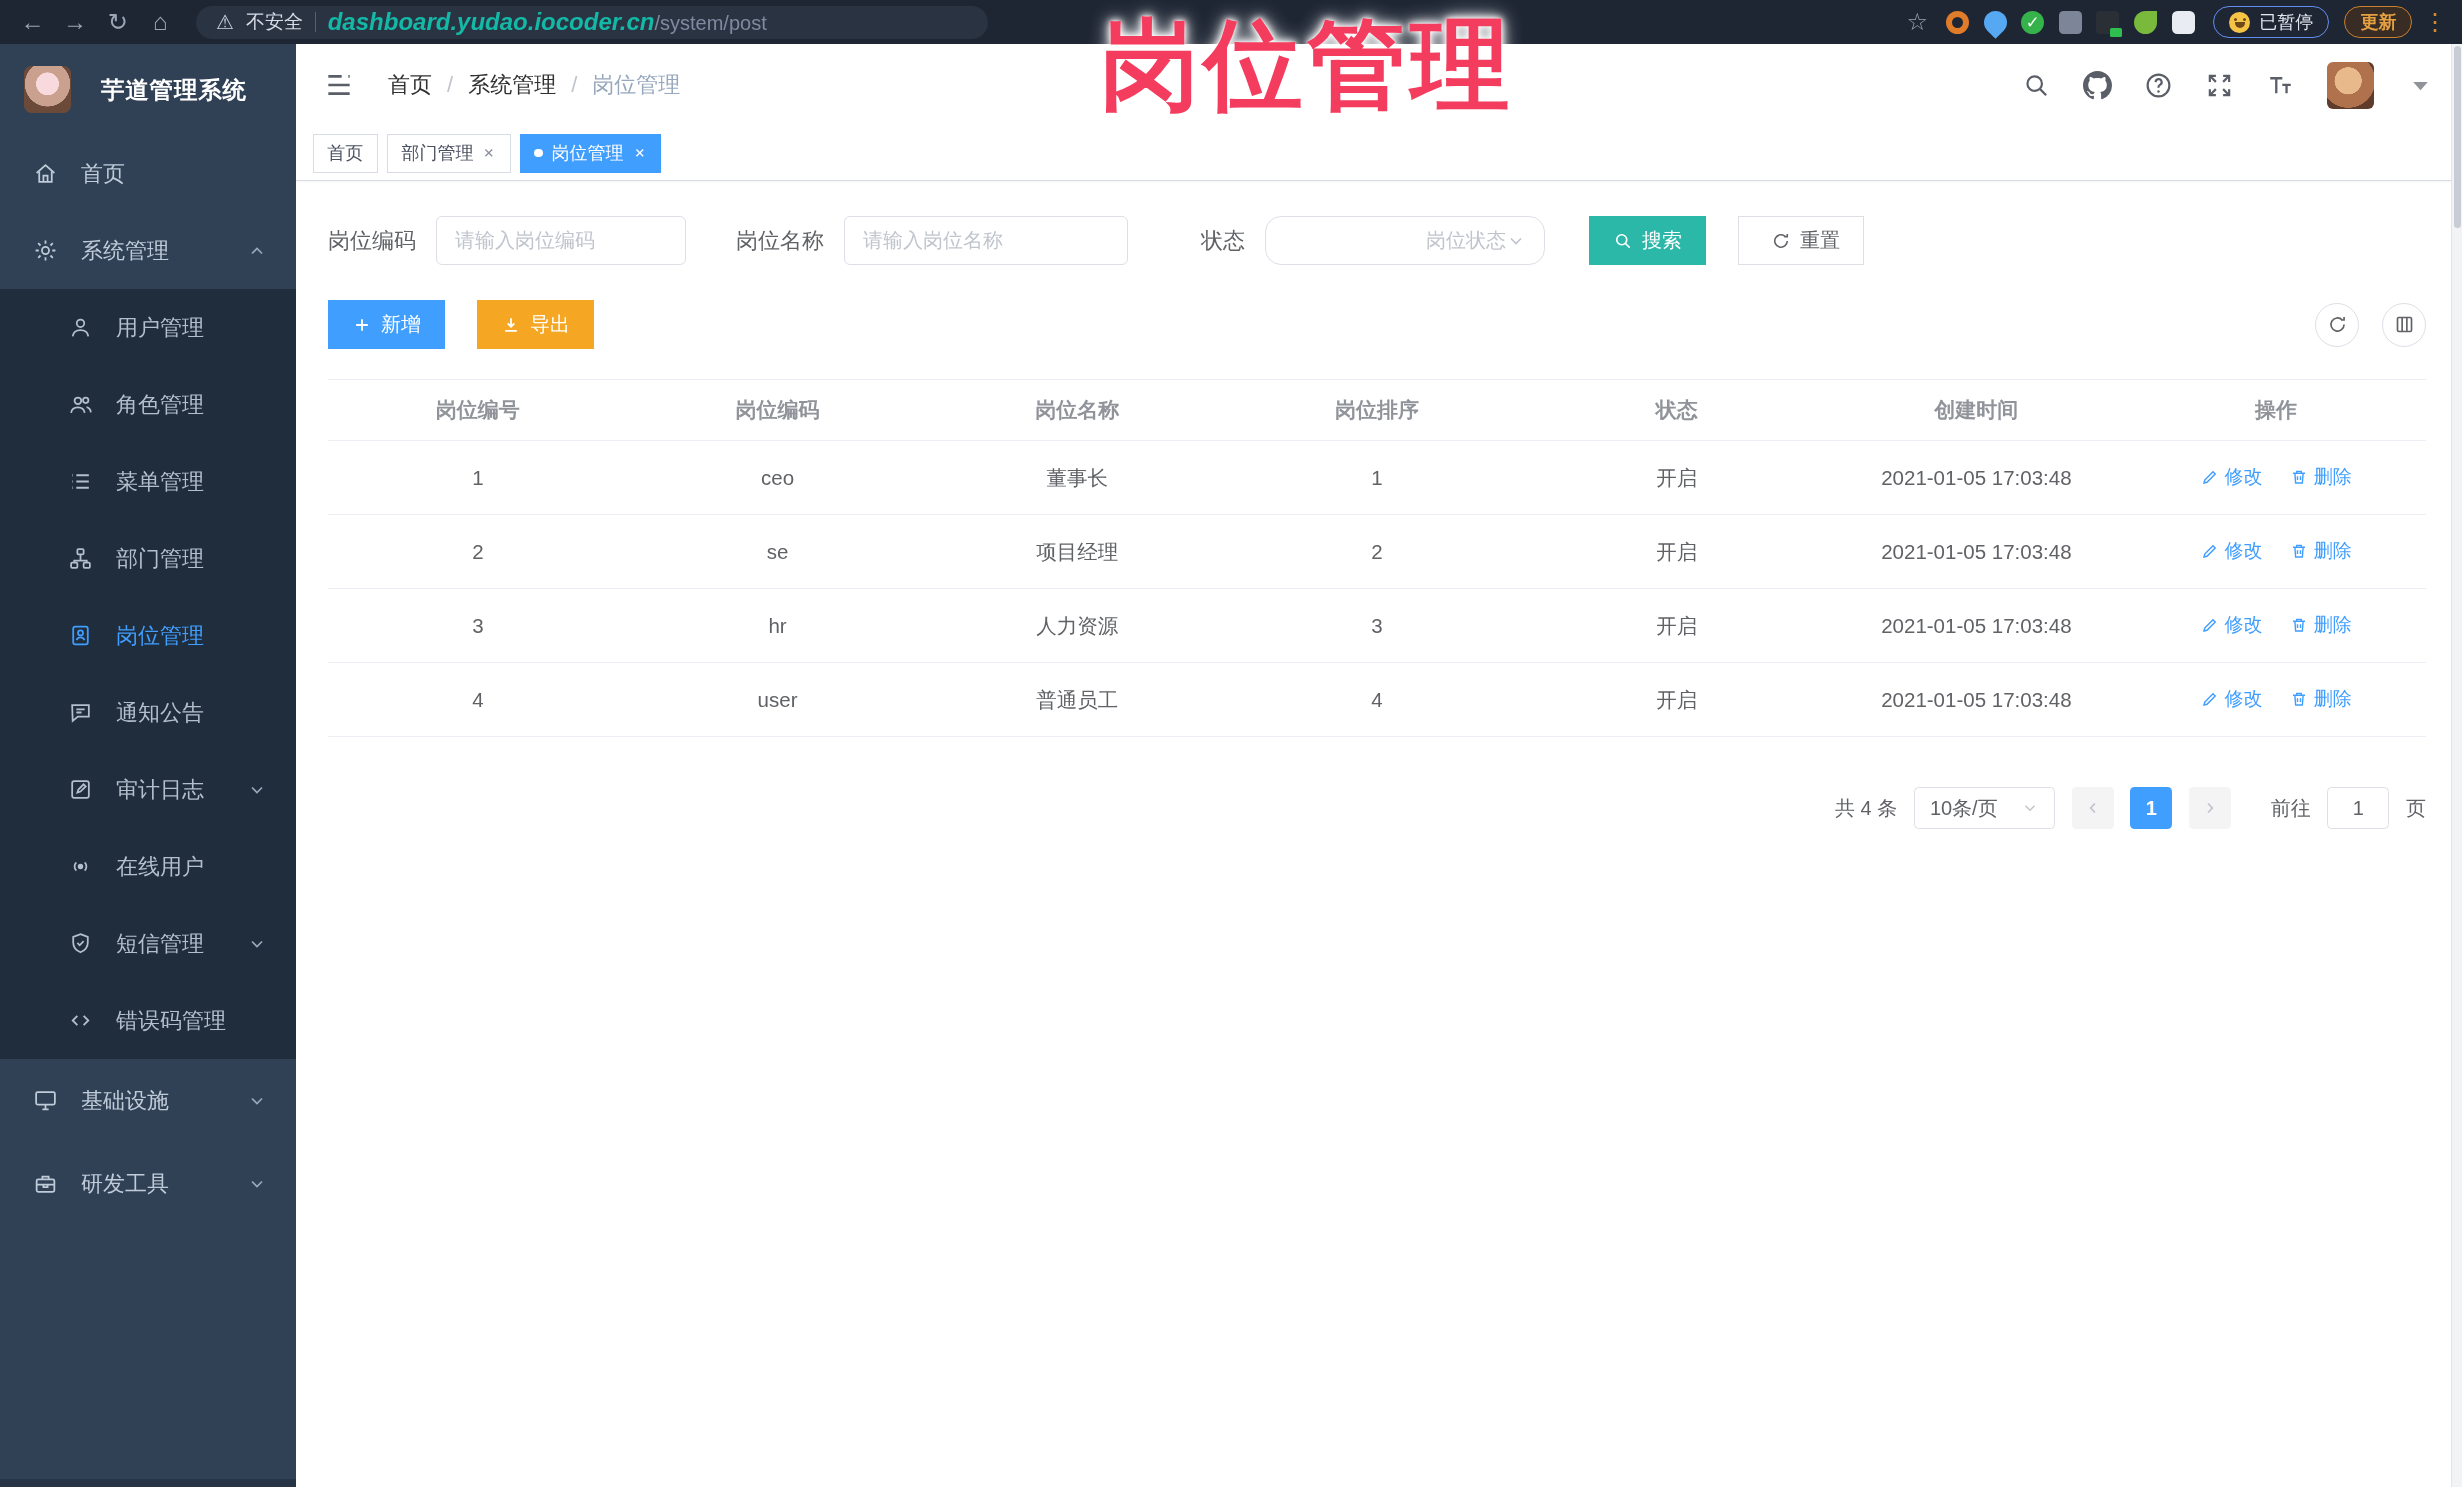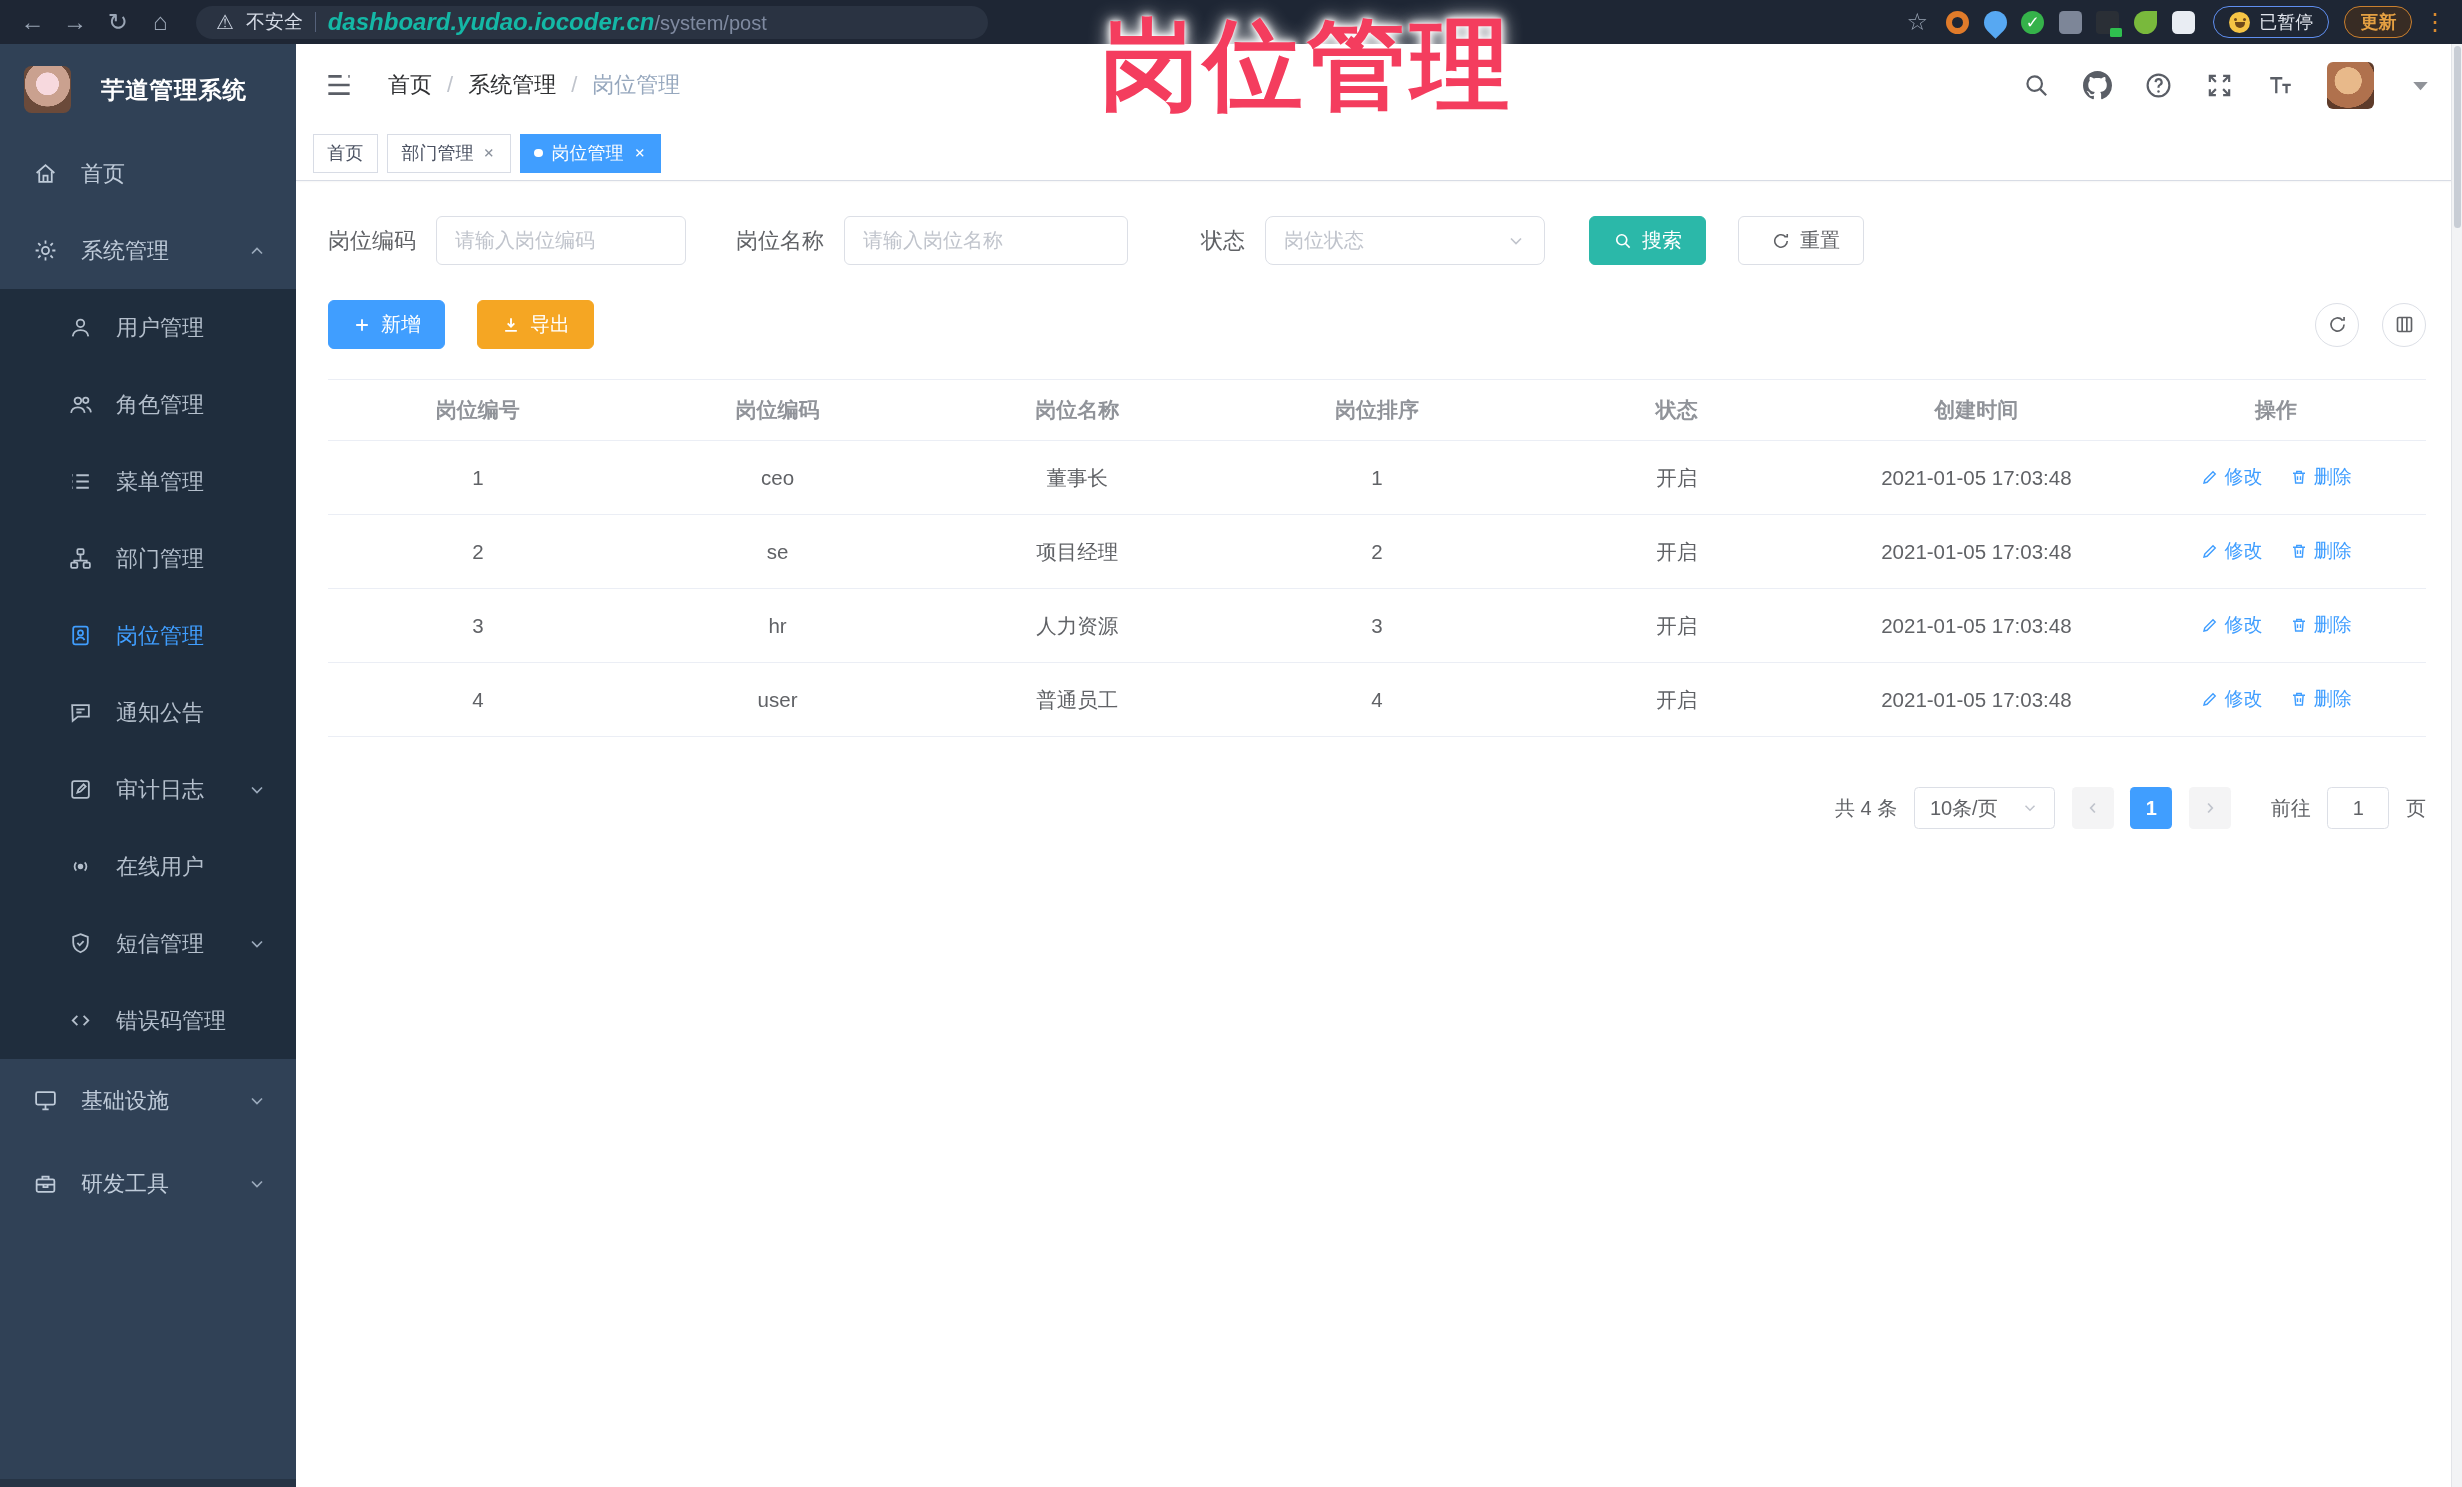--- a/index.html
+++ b/index.html
@@ -79,24 +79,24 @@
 
   
   .content{flex:1;padding:35px 36px 0 32px;position:relative;}
   .filters{display:flex;align-items:center;font-size:22px;color:#606266;}
   .flabel{margin-right:20px;font-weight:500;white-space:nowrap;}
   .tinput{height:49px;border:0.8px solid #dcdfe6;border-radius:6px;padding:0 18px;font-size:20px;color:#606266;
     outline:none;background:#fff;}
   .tinput::placeholder{color:#c0c4cc;}
   .w-code{width:250px;margin-right:50px;}
   .w-name{width:284px;margin-right:73px;}
-  .selectbox{width:280px;height:49px;border:0.8px solid #dcdfe6;border-radius:8px;display:flex;align-items:center;
-    justify-content:space-between;padding:0 18px;color:#c0c4cc;font-size:20px;background:#fff;cursor:pointer;}
+  .selectbox{width:280px;height:49px;border:0.8px solid #dcdfe6;border-radius:16px;display:flex;align-items:center;
+    justify-content:flex-end;padding:0 18px;color:#c0c4cc;font-size:20px;background:#fff;cursor:pointer;}
   .selectbox .chev{width:20px;height:20px;color:#c0c4cc;}
-  .btn{height:49px;border-radius:6px;padding:0 23px;font-size:20px;display:inline-flex;align-items:center;
+  .btn{height:49px;border-radius:0;padding:0 23px;font-size:20px;display:inline-flex;align-items:center;
     gap:9px;border:0.8px solid transparent;cursor:pointer;white-space:nowrap;background:#fff;}
   .btn svg{width:20px;height:20px;}
   .btn-search{background:#2BB8A9;border-color:#2BB8A9;color:#fff;margin-left:44px;}
   .btn-reset{border-color:#dcdfe6;color:#606266;margin-left:32px;padding-left:32px;}
   .toolbar{margin-top:35px;display:flex;align-items:center;}
   .btn-add{background:#409EFF;border-color:#409EFF;color:#fff;}
   .btn-export{background:#F5A623;border-color:#F5A623;color:#fff;margin-left:32px;}
   .tool-circles{margin-left:auto;display:flex;gap:23px;}
   .circle-btn{width:44px;height:44px;border-radius:50%;border:0.8px solid #dcdfe6;background:#fff;color:#606266;
     display:flex;align-items:center;justify-content:center;cursor:pointer;}

